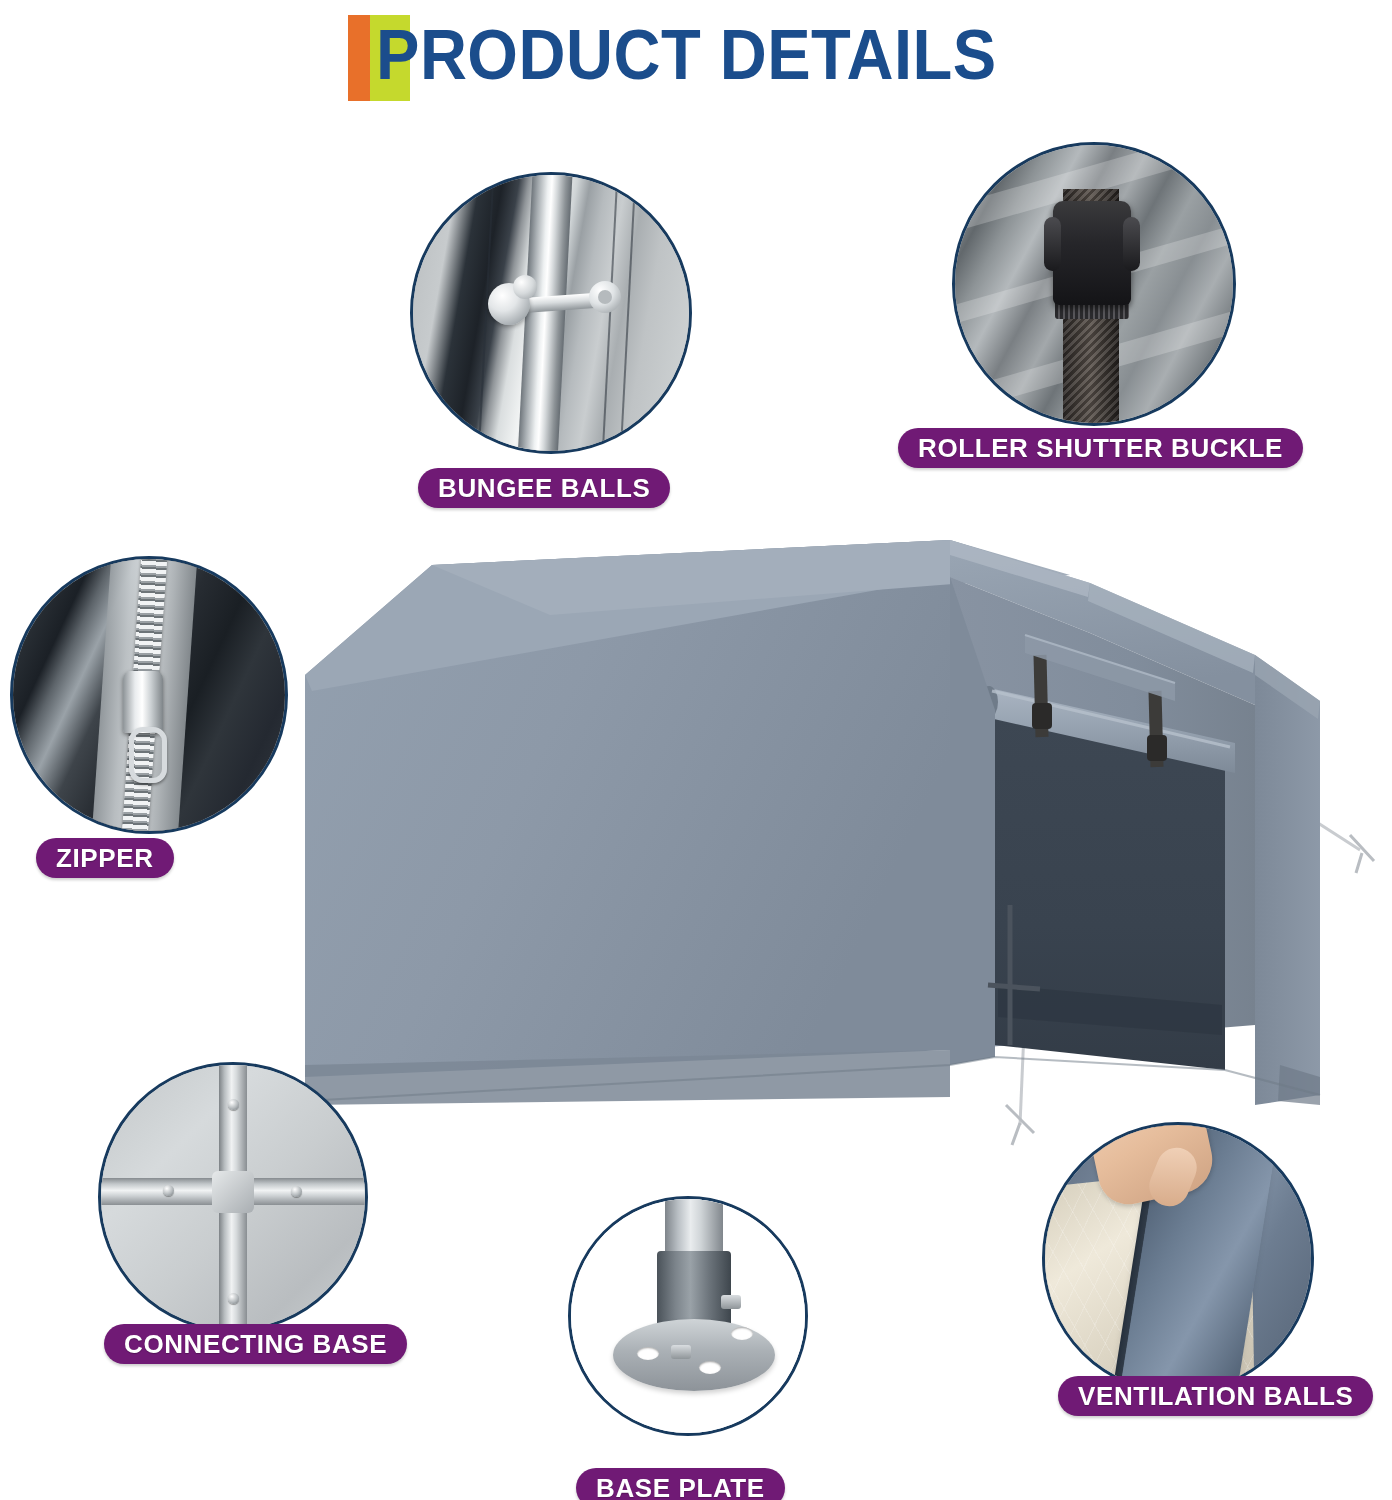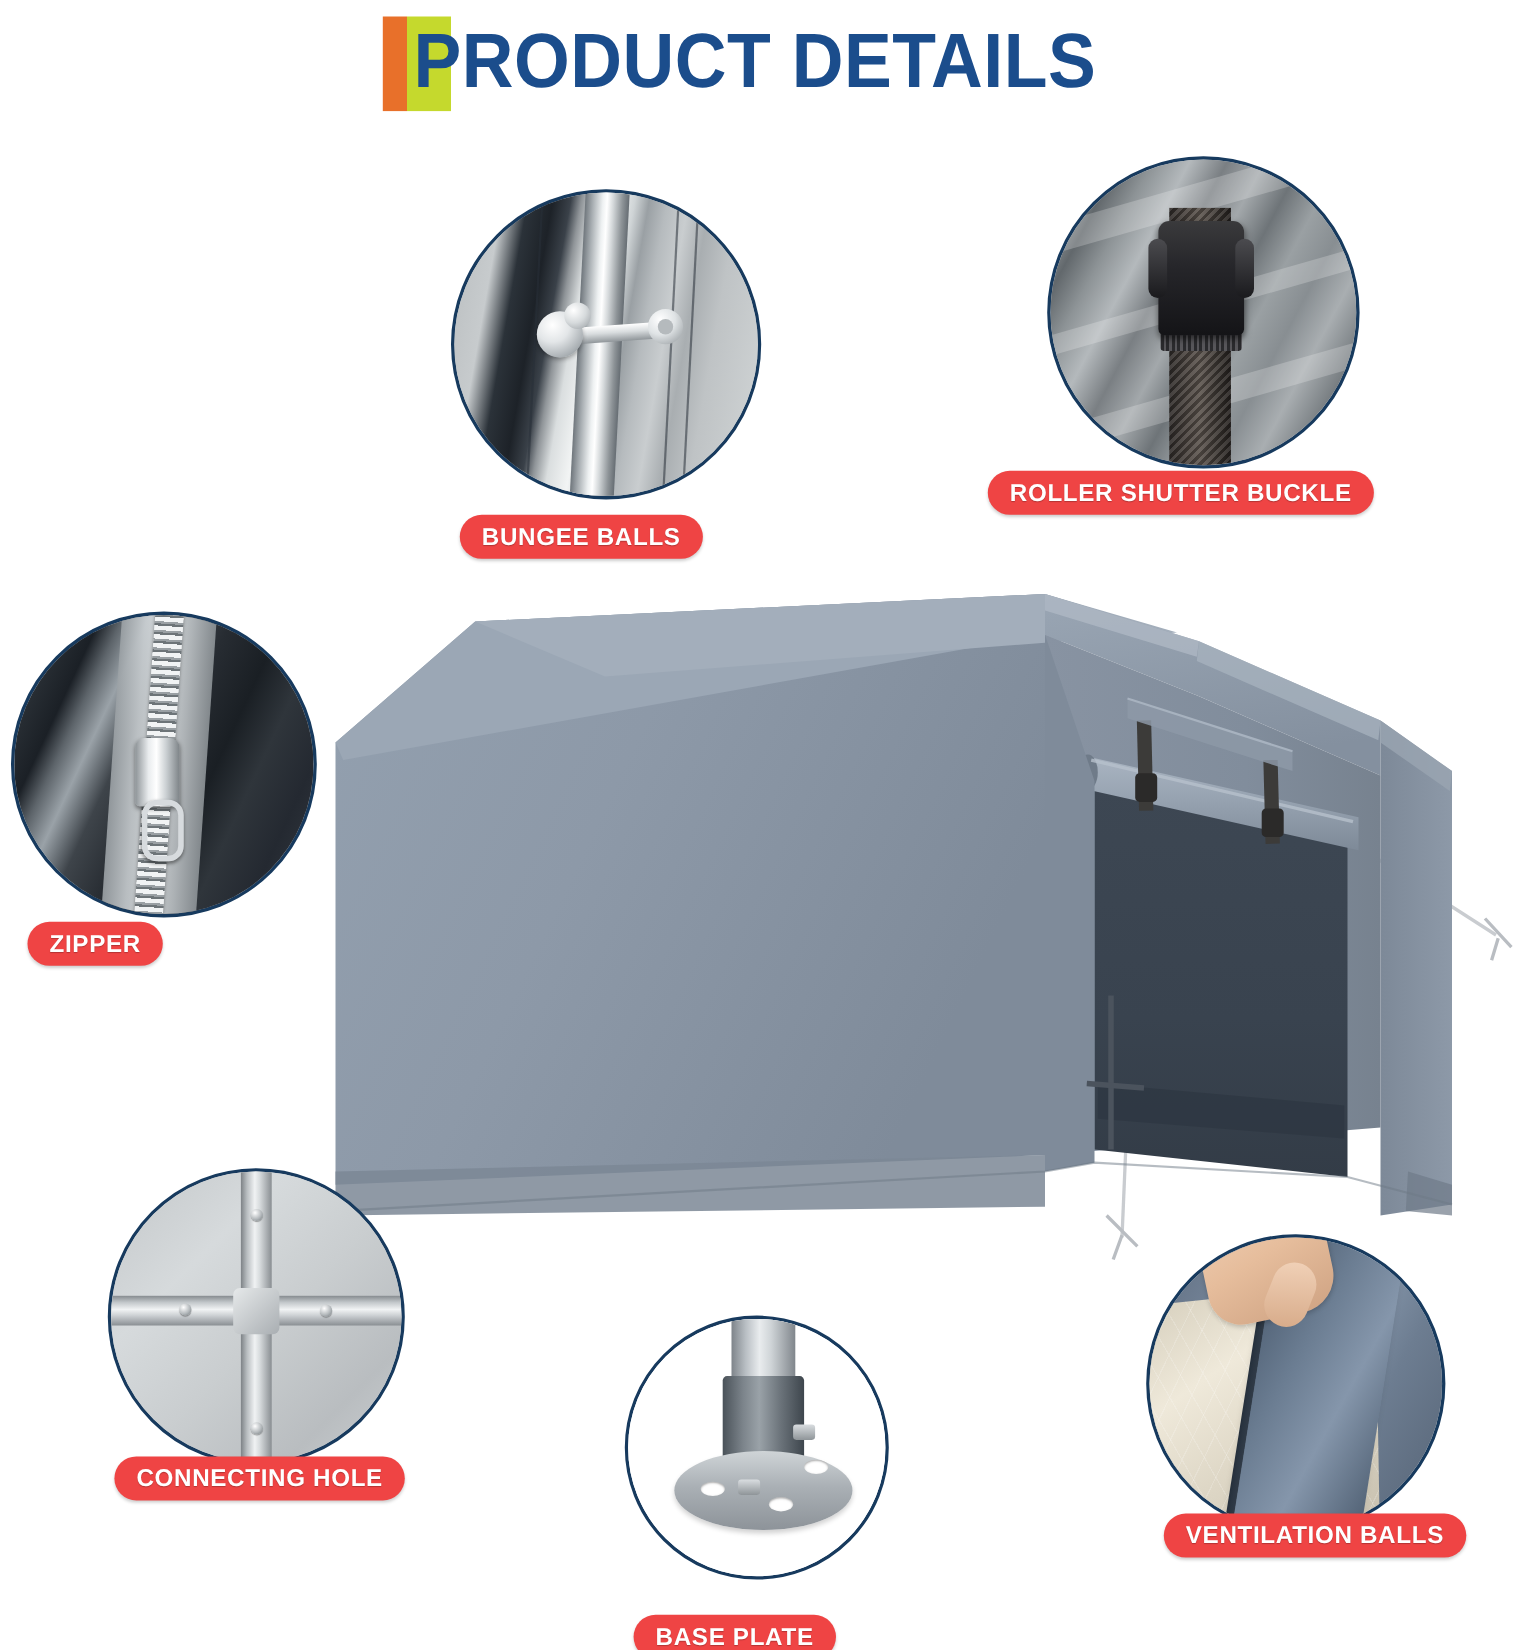--- a/index.html
+++ b/index.html
@@ -77,24 +77,24 @@
   }
   .circle-inner {
     position: absolute;
     left: 0; top: 0;
     width: 100%;
     height: 100%;
   }
 
   .badge {
     position: absolute;
-    background: #ef4444;
+    background: #701a75;
     color: #ffffff;
     border-radius: 22px;
-    font-size: 22px;
+    font-size: 26px;
     font-weight: bold;
     letter-spacing: 0.6px;
     display: flex;
     align-items: center;
     justify-content: center;
     box-sizing: border-box;
     padding: 0 20px;
     height: 40px;
     white-space: nowrap;
     text-shadow: 0 1px 1px rgba(0,0,0,0.25);
@@ -549,34 +549,34 @@
 <div class="badge" style="left:898px; top:428px;">ROLLER SHUTTER BUCKLE</div>
 
 <div id="c-zipper" class="detail-circle">
   <div class="circle-inner bg-zipper">
     <div class="zip-tape"></div>
     <div class="zip-teeth"></div>
     <div class="zip-slider"></div>
     <div class="zip-pull"></div>
   </div>
 </div>
-<div class="badge" style="left:25px; top:838px;">ZIPPER</div>
+<div class="badge" style="left:36px; top:838px;">ZIPPER</div>
 
 <div id="c-pipe" class="detail-circle">
   <div class="circle-inner bg-pipe">
     <div class="pipe-v"></div>
     <div class="pipe-h"></div>
     <div class="pipe-hub"></div>
     <div class="screw" style="left:127px; top:34px;"></div>
     <div class="screw" style="left:127px; top:228px;"></div>
     <div class="screw" style="left:62px; top:120px;"></div>
     <div class="screw" style="left:190px; top:121px;"></div>
   </div>
 </div>
-<div class="badge" style="left:104px; top:1324px;">CONNECTING HOLE</div>
+<div class="badge" style="left:104px; top:1324px;">CONNECTING BASE</div>
 
 <div id="c-base" class="detail-circle">
   <div class="circle-inner bg-base">
     <div class="base-pole"></div>
     <div class="base-socket"></div>
     <div class="base-plate-disc"></div>
     <div class="base-hole" style="left:66px; top:148px;"></div>
     <div class="base-hole" style="left:128px; top:162px;"></div>
     <div class="base-hole" style="left:160px; top:128px;"></div>
     <div class="base-bolt" style="left:150px; top:96px;"></div>

